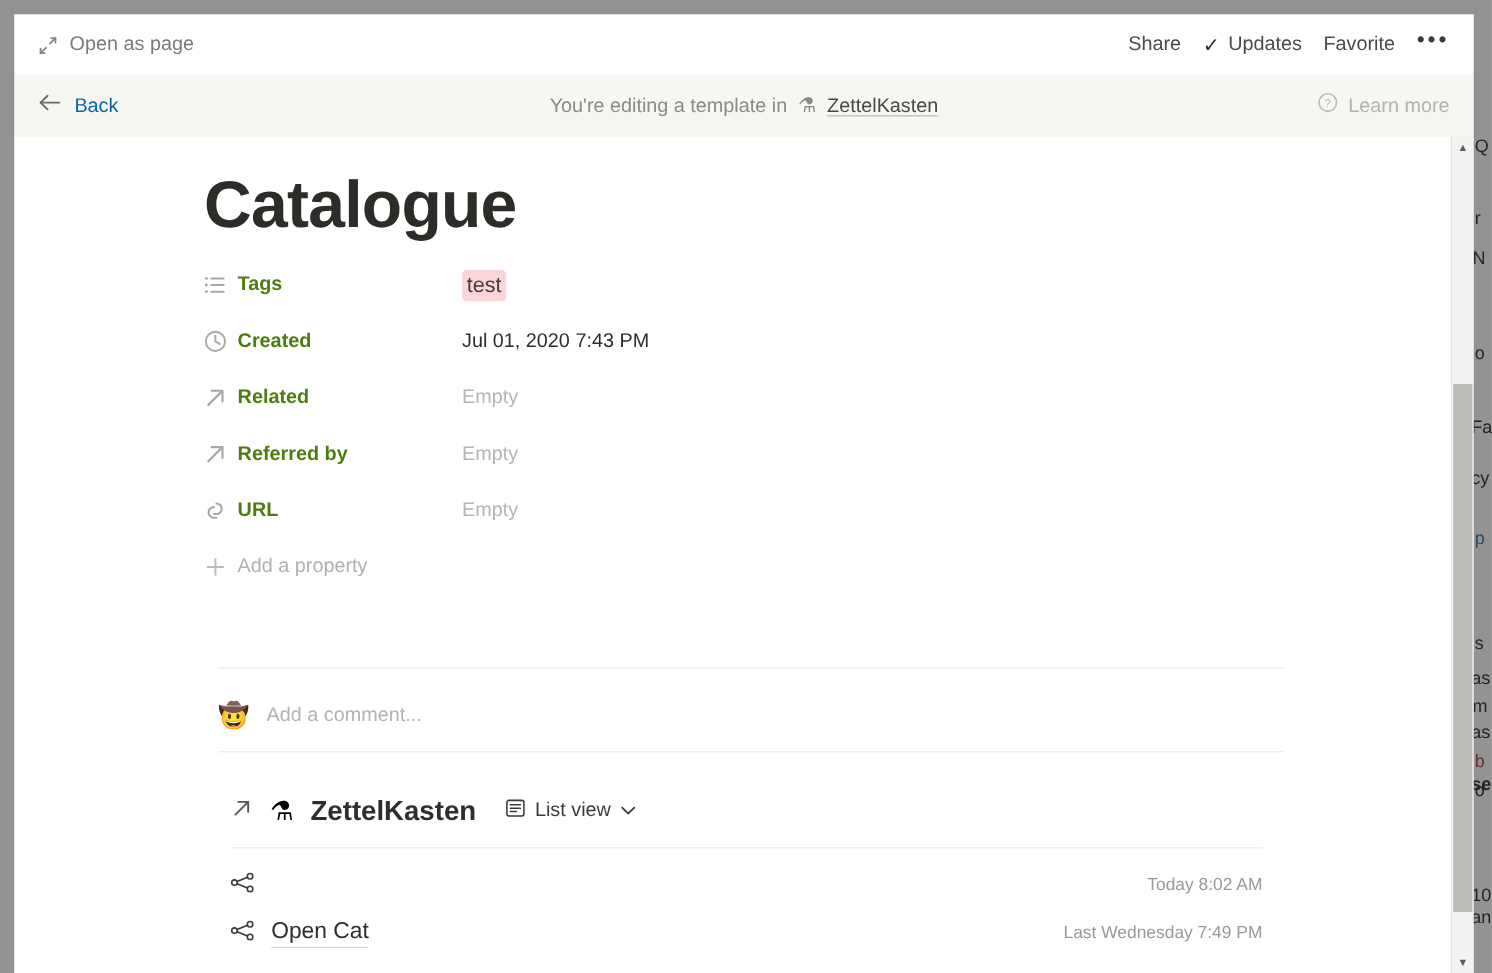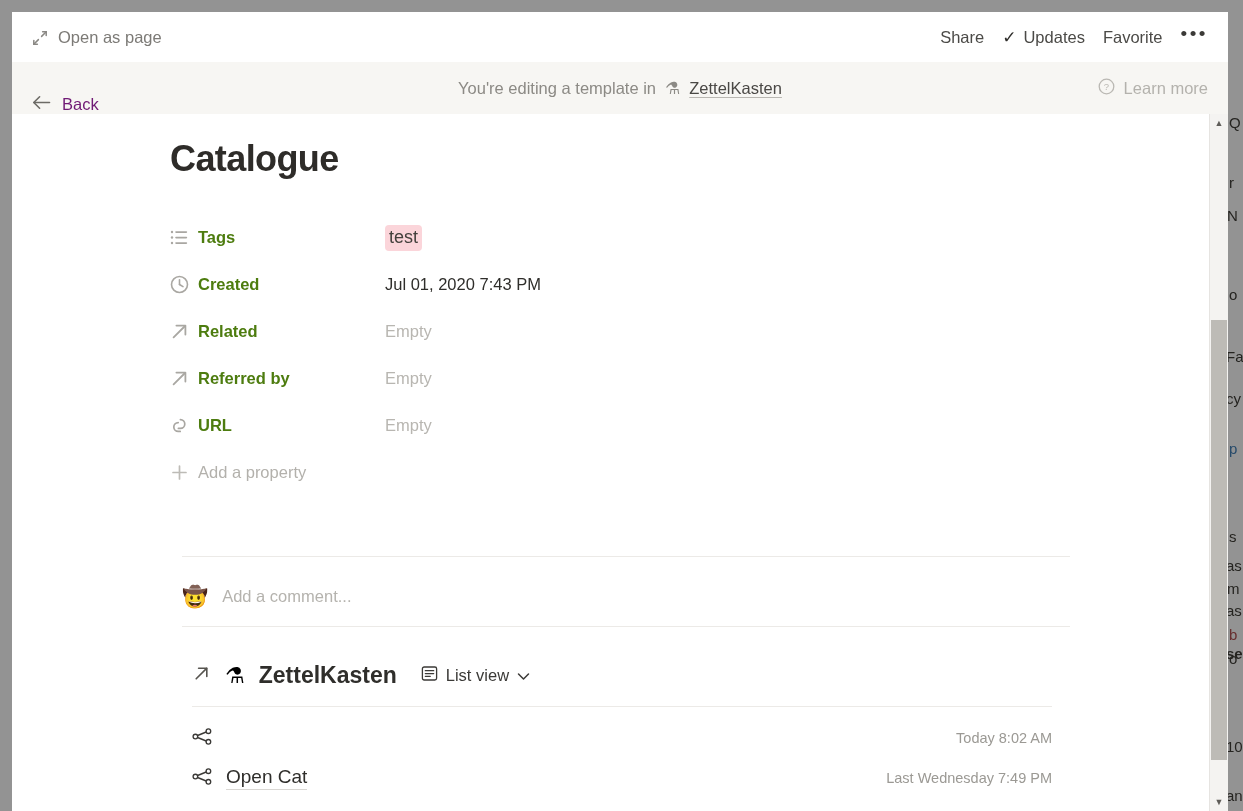--- a/index.html
+++ b/index.html
@@ -84,22 +84,22 @@
   }
 
   
   #banner {
     position: absolute; left: 0; top: 50px;
     width: 1216px; height: 52px;
     background: #f7f6f3;
   }
   #banner-back {
     position: absolute; left: 20px; top: 0; height: 52px;
-    display: flex; align-items: flex-end; gap: 11px;
-    font-size: 16.5px; color: #701a75; cursor: pointer;
+    display: flex; align-items: center; gap: 11px;
+    font-size: 16.5px; color: #0369a1; cursor: pointer;
   }
   #banner-center {
     position: absolute; left: 0; top: 0; width: 1216px; height: 52px;
     display: flex; align-items: center; justify-content: center;
     gap: 9px; font-size: 16.5px; color: #8c8a85;
     pointer-events: none;
   }
   #banner-center .bc-link {
     color: #4a4845; text-decoration: underline;
     text-underline-offset: 3px; text-decoration-color: #b9b7b2;
@@ -115,21 +115,21 @@
   
   #content {
     position: absolute; left: 0; top: 102px;
     width: 1198px; height: 697px;
     background: #ffffff;
     overflow: hidden;
   }
 
   #page-title {
     position: absolute; left: 158px; top: 24px;
-    font-size: 36px; font-weight: 700; letter-spacing: -0.6px;
+    font-size: 55px; font-weight: 700; letter-spacing: -0.6px;
     color: #2e2c29;
   }
 
   
   #props { position: absolute; left: 158px; top: 100px; width: 900px; }
   .prop-row {
     display: flex; align-items: center;
     height: 47px;
   }
   .prop-icon {
@@ -229,21 +229,21 @@
       <div class="bg-line" style="left: 1226px; top: 390px;">cy</div>
       <div class="bg-line link" style="left: 1229px; top: 440px;">p</div>
       <div class="bg-line" style="left: 1229px; top: 528px;">s</div>
       <div class="bg-line" style="left: 1226px; top: 557px;">as</div>
       <div class="bg-line" style="left: 1227px; top: 580px;">m</div>
       <div class="bg-line" style="left: 1226px; top: 602px;">as</div>
       <div class="bg-line red" style="left: 1229px; top: 626px;">b</div>
       <div class="bg-line" style="left: 1229px; top: 650px;">o</div>
       <div class="bg-line bold" style="left: 1226px; top: 645px;">se</div>
       <div class="bg-line" style="left: 1226px; top: 738px;">10</div>
-      <div class="bg-line" style="left: 1226px; top: 787px;">an</div>
+      <div class="bg-line" style="left: 1226px; top: 756px;">an</div>
     </div>
   <div id="bg-pills">
       <div class="bg-pill" style="left: 372px; top: 800px; background: rgb(216, 207, 194);">java</div>
       <div class="bg-pill" style="left: 417px; top: 800px; background: rgb(216, 207, 194);">foundation</div>
       <div class="bg-pill" style="left: 489px; top: 800px; background: rgb(216, 169, 174);">files</div>
       <div class="bg-pill" style="left: 648px; top: 800px; background: rgb(216, 207, 194);">java</div>
       <div class="bg-pill" style="left: 693px; top: 800px; background: rgb(216, 207, 194);">foundation</div>
       <div class="bg-pill" style="left: 790px; top: 800px; background: rgb(216, 169, 174);">files</div>
     </div>
   <div class="bg-rule" style="left:340px; top:795px; width:880px;"></div>

